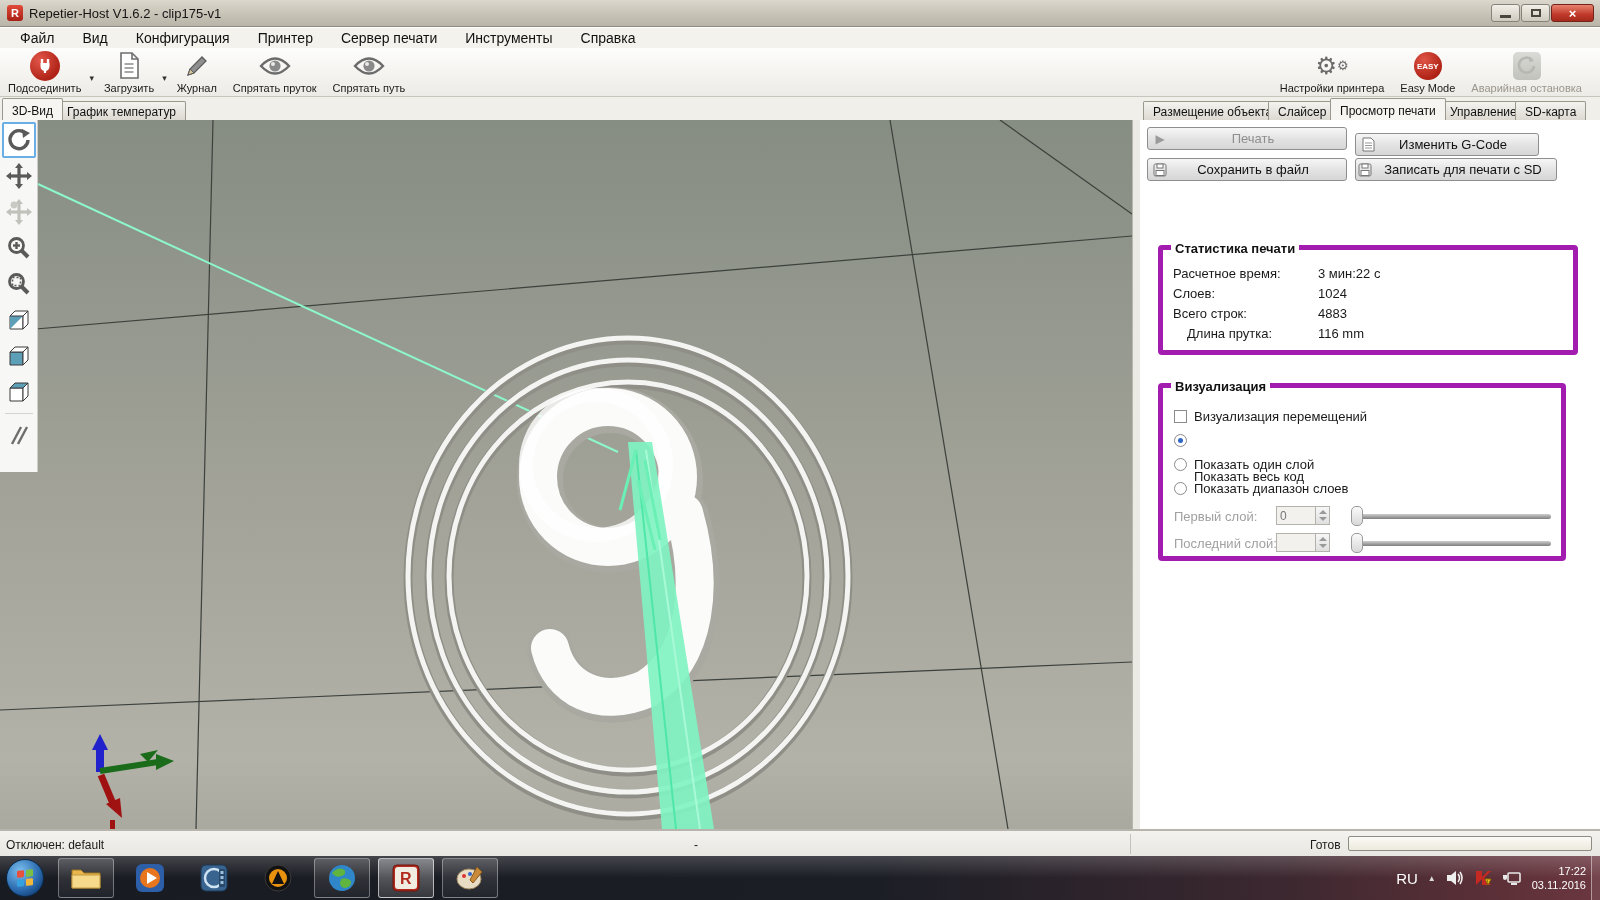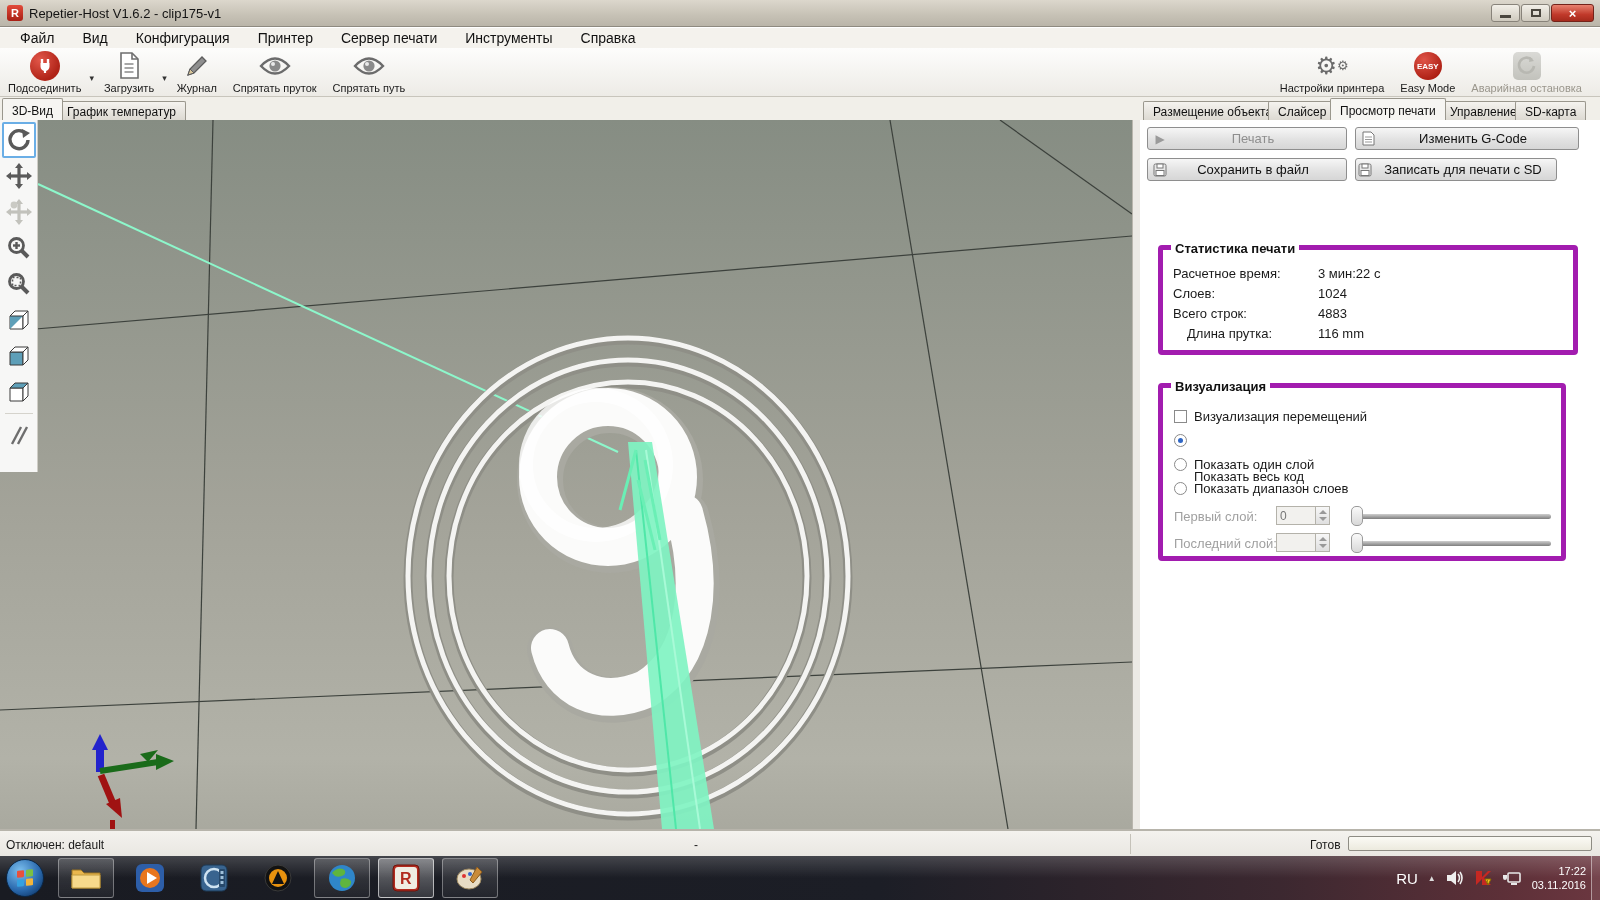--- a/index.html
+++ b/index.html
@@ -389,21 +389,21 @@
     </div>
   </div>
 
   <div id="splitter"></div>
 
   <div id="rightpanel">
     <div class="pbtn disabled" style="left:7px; top:7px; width:200px;">
       <span class="bicon" style="color:#9a9a9a; font-size:12px;">▶</span>
       <span class="btext">Печать</span>
     </div>
-    <div class="pbtn" style="left:215px; top:7px; width:224px;">
+    <div class="pbtn" style="left:215px; top:13px; width:184px;">
       <span class="bicon">
         <svg width="13" height="15" viewBox="0 0 13 15">
             <path d="M1 1h8l3 3v10H1z" fill="#fff" stroke="#777"></path>
             <path d="M3 6h7M3 8.5h7M3 11h7" stroke="#999"></path>
           </svg>
       </span>
       <span class="btext">Изменить G-Code</span>
     </div>
     <div class="pbtn" style="left:7px; top:38px; width:200px;">
       <span class="bicon">

